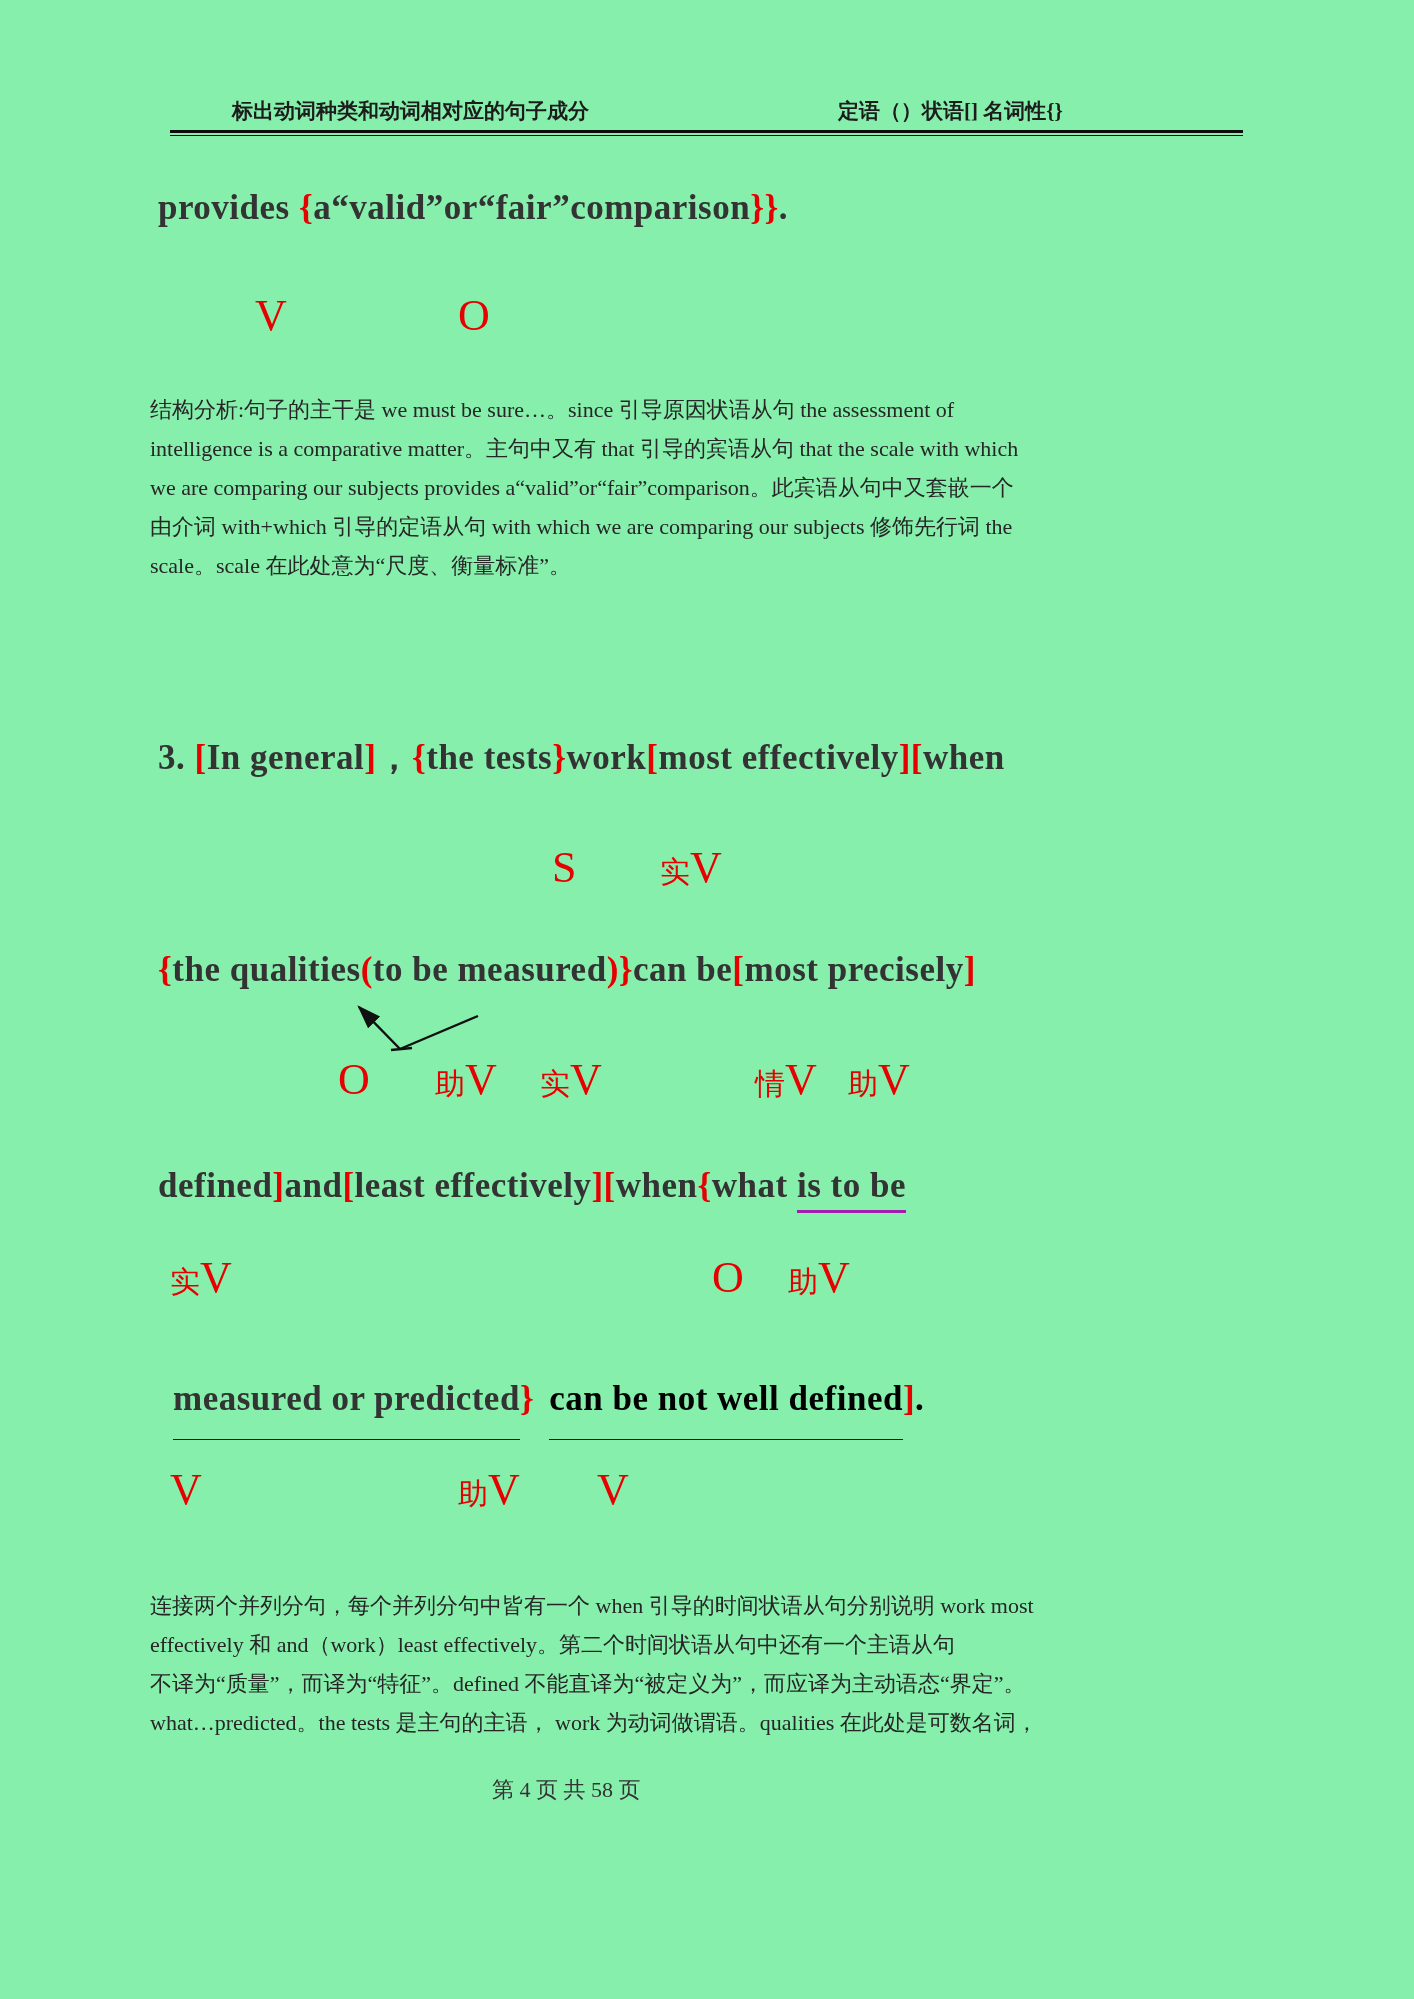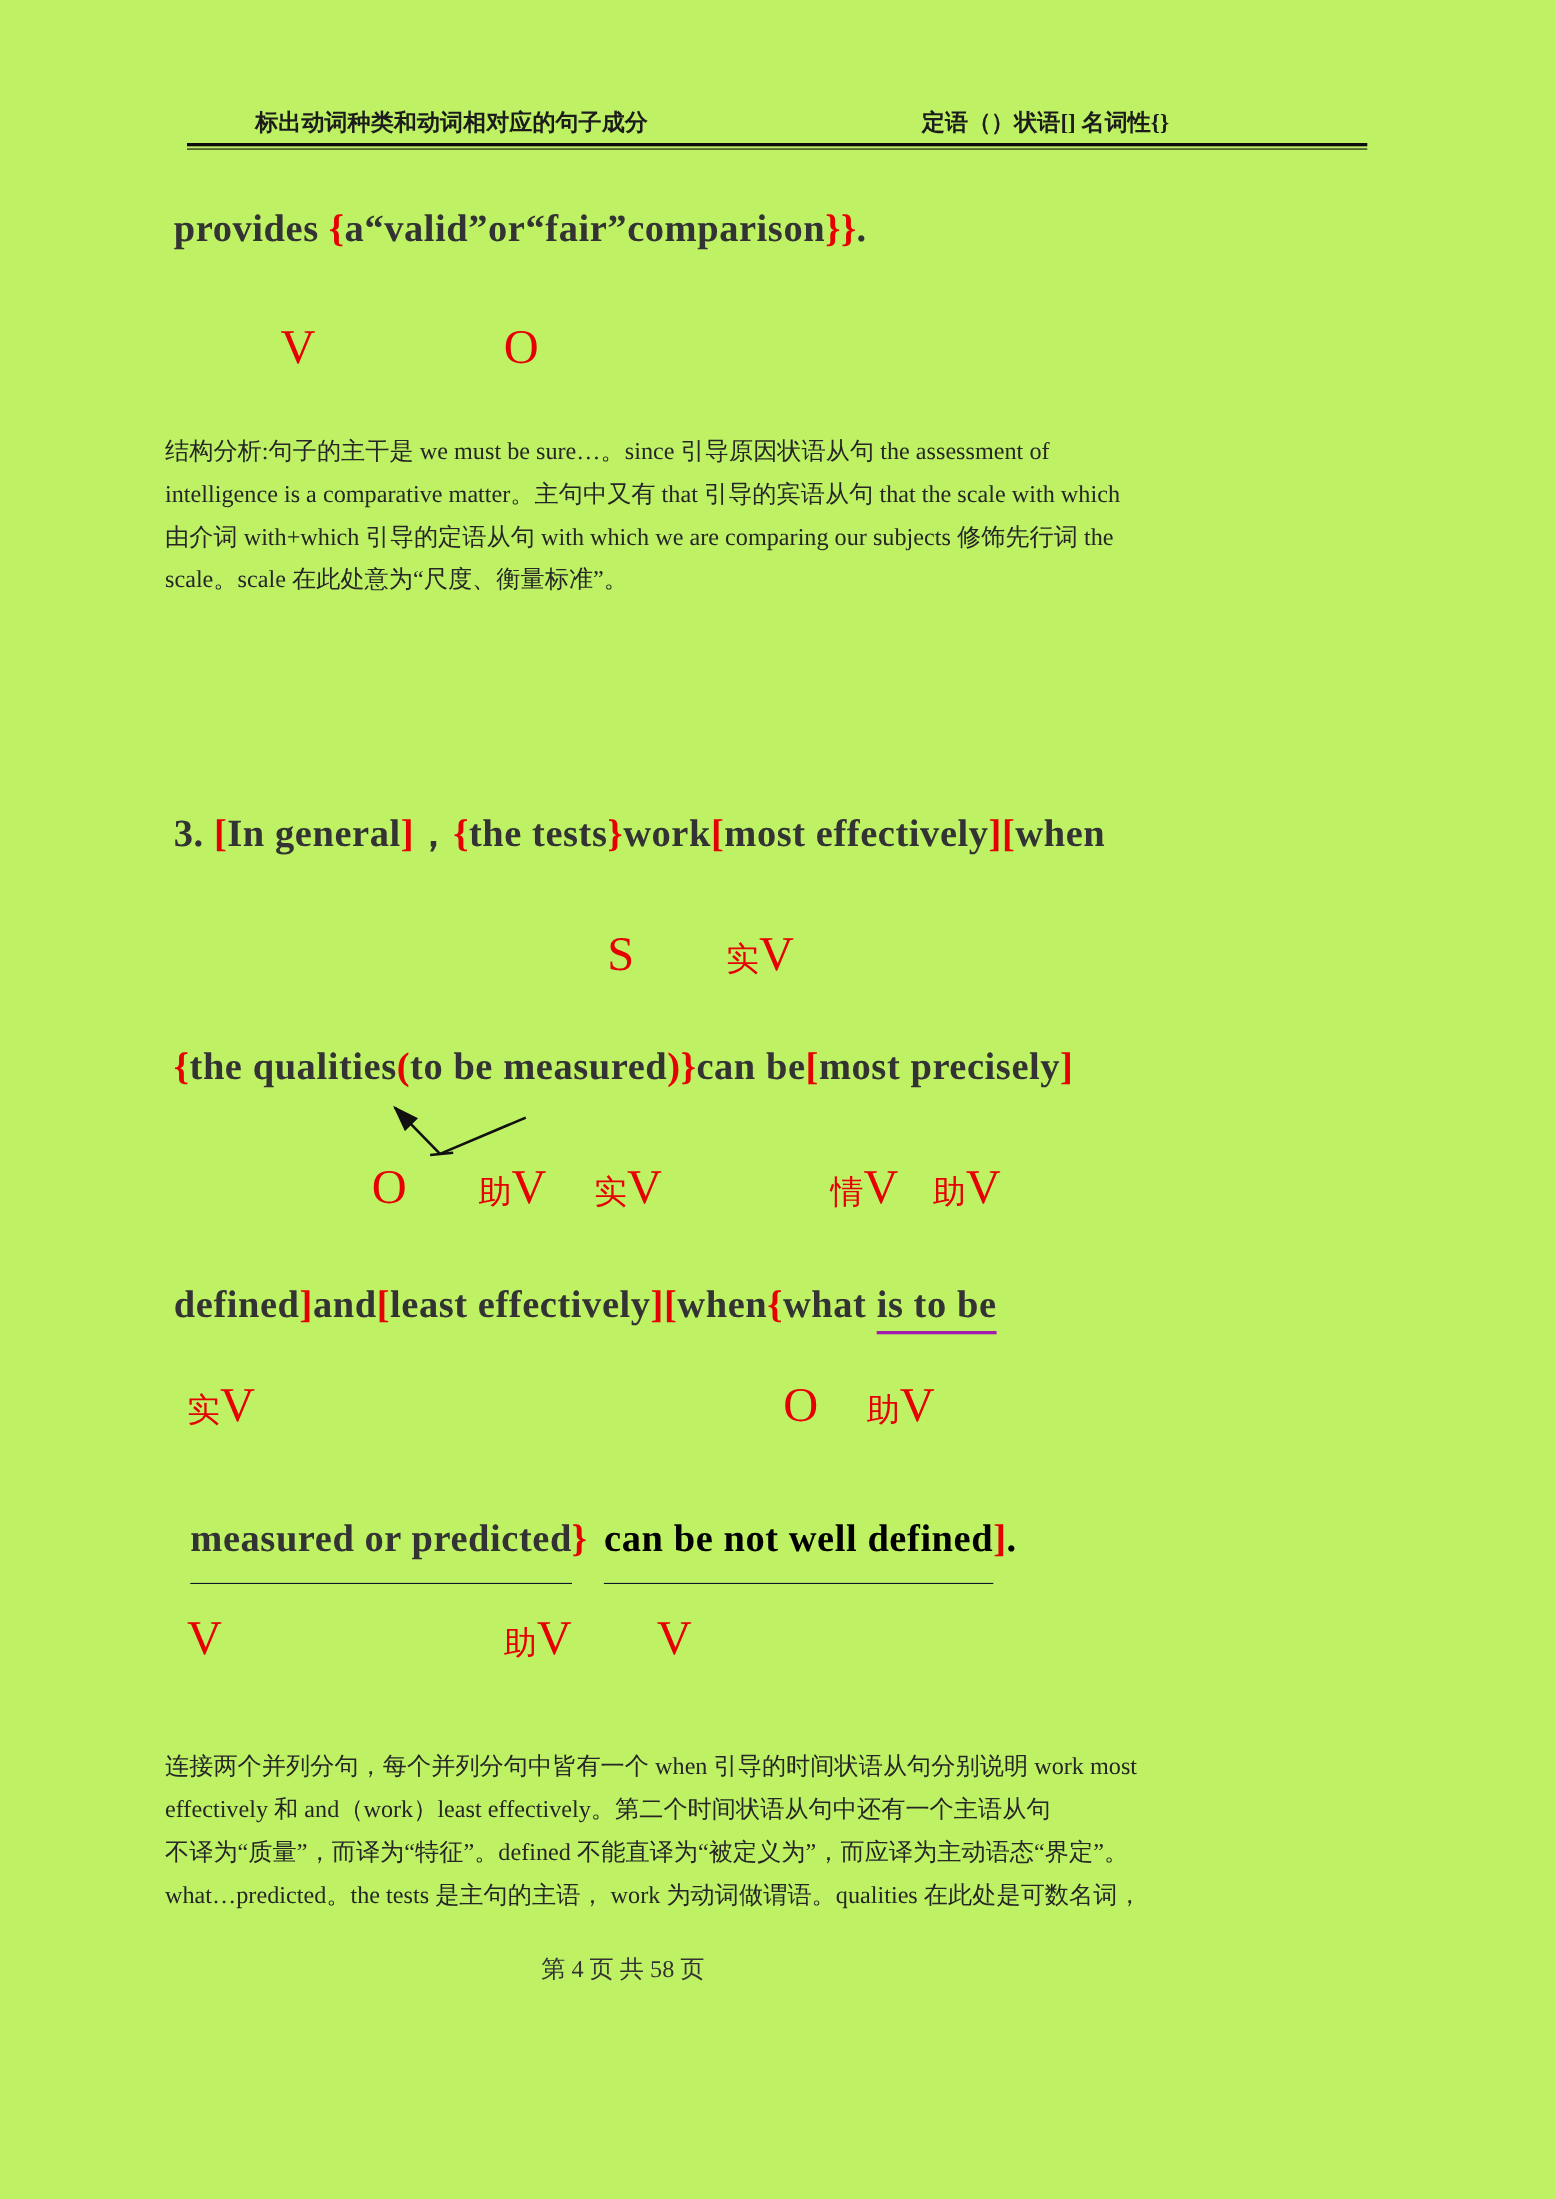--- a/index.html
+++ b/index.html
@@ -1,16 +1,16 @@
 <!DOCTYPE html>
 <html><head>
 <meta charset="utf-8">
 <style>
   html,body{margin:0;padding:0;background:#fff;}
-  .page{position:relative;width:1414px;height:1999px;background:#bef264;overflow:hidden;
+  .page{position:relative;width:1414px;height:1999px;background:#86efac;overflow:hidden;
         font-family:"Liberation Serif","DejaVu Serif",serif;}
   .hdr{position:absolute;top:97px;font-weight:bold;font-size:21px;color:#1c1c1c;white-space:nowrap;}
   .hdr-left{left:232px;}
   .hdr-right{left:838px;}
   .rule{position:absolute;left:170px;top:130px;width:1073px;height:2px;
         border-top:3px solid #0d0d0d;border-bottom:1px solid #0d0d0d;}
   .sentence{position:absolute;left:158px;font-weight:bold;font-size:35px;line-height:1.25;
             color:#333;white-space:nowrap;letter-spacing:0.5px;}
   .seg{display:inline;}
   .c-ink{color:#333333;}
@@ -39,20 +39,21 @@
   <div class="sentence" style="top:186px"><span class="seg c-ink">provides </span><span class="seg c-red">{</span><span class="seg c-ink">a“valid”or“fair”comparison</span><span class="seg c-red">}}</span><span class="seg c-ink">.</span></div>
 
   <div class="marker-row" style="top:294px">
       <span class="marker" style="left: 255px;"><span class="m-v">V</span></span>
       <span class="marker" style="left: 458px;"><span class="m-v">O</span></span>
     </div>
 
   <div class="para" style="top:390px">
       <div class="para-line">结构分析:句子的主干是 we must be sure…。since 引导原因状语从句 the assessment of</div>
       <div class="para-line">intelligence is a comparative matter。主句中又有 that 引导的宾语从句 that the scale with which</div>
+      <div class="para-line">we are comparing our subjects provides a“valid”or“fair”comparison。此宾语从句中又套嵌一个</div>
       <div class="para-line">由介词 with+which 引导的定语从句 with which we are comparing our subjects 修饰先行词 the</div>
       <div class="para-line">scale。scale 在此处意为“尺度、衡量标准”。</div>
     </div>
 
   <div class="sentence" style="top:736px"><span class="seg c-ink">3. </span><span class="seg c-red">[</span><span class="seg c-ink">In general</span><span class="seg c-red">]</span><span class="seg c-ink">，</span><span class="seg c-red">{</span><span class="seg c-ink">the tests</span><span class="seg c-red">}</span><span class="seg c-ink">work</span><span class="seg c-red">[</span><span class="seg c-ink">most effectively</span><span class="seg c-red">][</span><span class="seg c-ink">when</span></div>
 
   <div class="marker-row" style="top:846px">
       <span class="marker" style="left: 552px;"><span class="m-v">S</span></span>
       <span class="marker" style="left: 660px;"><span class="m-zh">实</span><span class="m-v">V</span></span>
     </div>

